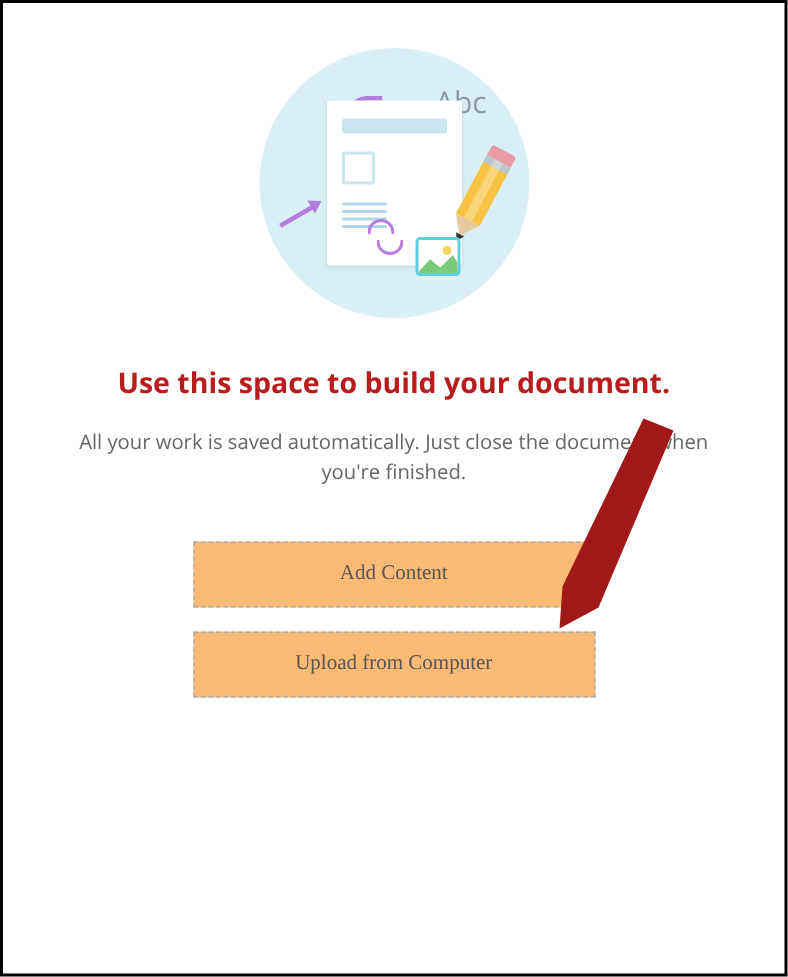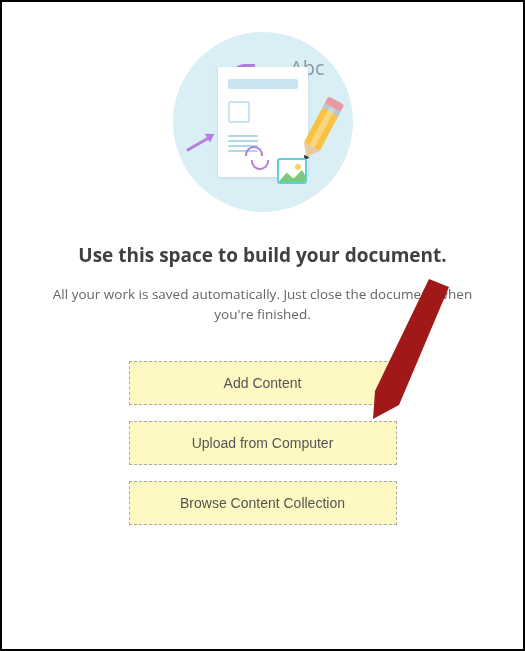--- a/index.html
+++ b/index.html
@@ -207,50 +207,50 @@
       content: '';
       position: absolute;
       bottom: -2px; left: -2px;
       width: 34px; height: 14px;
       background: #7bc97b;
       clip-path: polygon(0 100%, 30% 20%, 50% 60%, 75% 0%, 100% 100%);
     }
     .heading {
       font-size: 19px;
       font-weight: 700;
-      color: #404040;
+      color: #b91c1c;
       text-align: center;
       margin-bottom: 16px;
     }
     .subtext {
       font-size: 13.5px;
       color: #666;
       text-align: center;
       margin-bottom: 36px;
       line-height: 1.5;
       max-width: 460px;
     }
     .buttons {
       display: flex;
       flex-direction: column;
       gap: 16px;
       width: 268px;
     }
     .btn {
       width: 100%;
       height: 44px;
-      background: #fef9c3;
+      background: #fdba74;
       border: 1.5px dashed #aaa;
       color: #555;
       font-size: 14px;
       cursor: pointer;
       display: flex;
       align-items: center;
       justify-content: center;
-      font-family: Liberation Sans, sans-serif;
+      font-family: Liberation Serif, serif;
     }
     .annotation-arrow {
       position: absolute;
       top: 275px;
       right: 72px;
       pointer-events: none;
     }
   </style>
 </head>
 <body>
@@ -279,21 +279,20 @@
   </div>
   <div class="photo"></div>
 </div>
 
 <h2 class="heading">Use this space to build your document.</h2>
 <p class="subtext">All your work is saved automatically. Just close the document when you're finished.</p>
 
 <div class="buttons">
   <button class="btn">Add Content</button>
   <button class="btn">Upload from Computer</button>
-  <button class="btn">Browse Content Collection</button>
 </div>
 
 <svg class="annotation-arrow" width="90" height="150" viewBox="0 0 90 150">
   <defs>
     <marker id="ahead" markerWidth="10" markerHeight="10" refX="3" refY="3" orient="auto">
       <polygon points="0,0 8,3 0,6" fill="#a01818"></polygon>
     </marker>
   </defs>
   <polygon points="68,2 88,10 38,128 12,142 14,114" fill="#a01818"></polygon>
 </svg>

